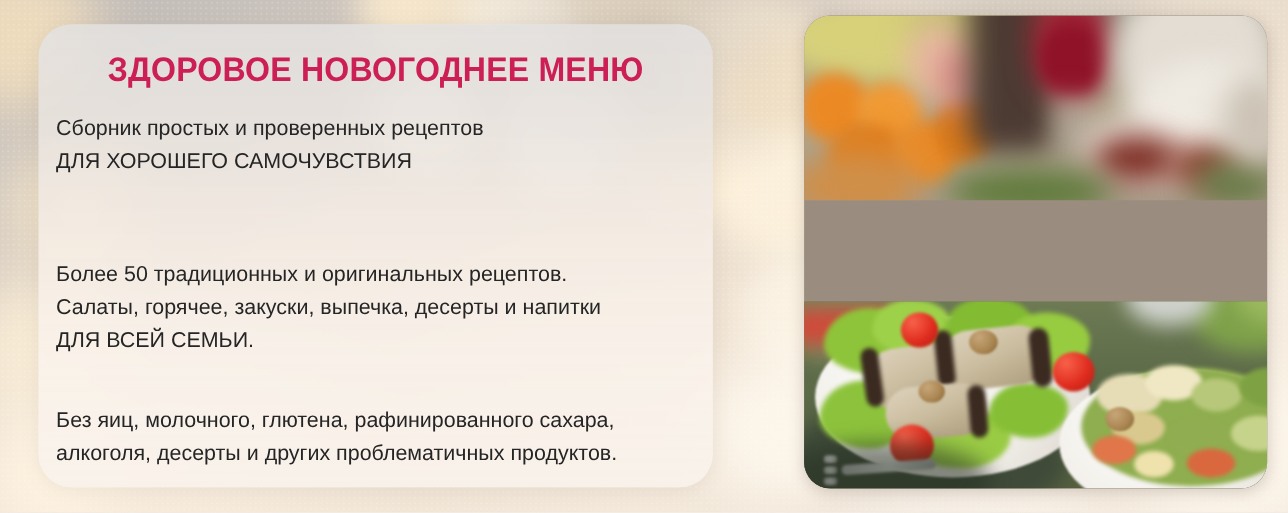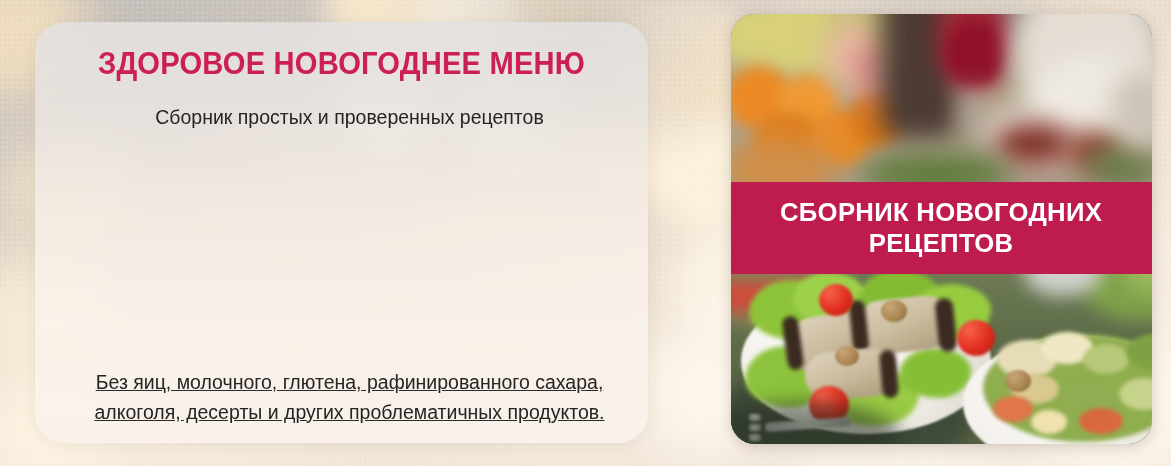--- a/index.html
+++ b/index.html
@@ -95,35 +95,34 @@
     font-weight: 700;
     letter-spacing: .2px;
     color: #cc1f55;
     white-space: nowrap;
     transform: scaleX(.94);
   }
 
   .body-block {
     position: absolute;
     left: 16px; right: 0;
-    text-align: center;
     color: #2a2a2a;
   }
 
   .body-block .ln {
     display: block;
     font-size: 19.5px;
     line-height: 30px;
     white-space: nowrap;
     color: #252525;
   }
 
   .block-1 { top: 80px;  }
   .block-2 { top: 212px; }
-  .block-3 { top: 345px; text-decoration: underline; }
+  .block-3 { top: 345px; }
 
   
   .cover {
     position: absolute;
     left: 731px;
     top: 14px;
     width: 421px;
     height: 430px;
     border-radius: 24px;
     overflow: hidden;
@@ -265,22 +264,28 @@
   <div class="bg-dots"></div>
 </div>
 
 <div class="panel">
   <div class="panel-inner">
 
     <h1 class="headline">ЗДОРОВОЕ НОВОГОДНЕЕ МЕНЮ</h1>
 
     <div class="body-block block-1">
       <span class="ln">Сборник простых и проверенных рецептов</span>
+      <span class="ln">ДЛЯ ХОРОШЕГО САМОЧУВСТВИЯ</span>
     </div>
 
+    <div class="body-block block-2">
+      <span class="ln">Более 50 традиционных и оригинальных рецептов.</span>
+      <span class="ln">Салаты, горячее, закуски, выпечка, десерты и напитки</span>
+      <span class="ln">ДЛЯ ВСЕЙ СЕМЬИ.</span>
+    </div>
 
     <div class="body-block block-3">
       <span class="ln">Без яиц, молочного, глютена, рафинированного сахара,</span>
       <span class="ln">алкоголя, десерты и других проблематичных продуктов.</span>
     </div>
 
   </div>
 </div>
 
 <div class="cover">
@@ -311,26 +316,20 @@
     <div class="blob blobsoft" style="left:255px; top:92px;  width:120px; height:60px; background:#f3eee6;"></div>
 
     <div class="blob blobsoft" style="left:262px; top:108px; width:80px; height:44px; background:#7f3026;"></div>
     <div class="blob blobsoft" style="left:330px; top:118px; width:70px; height:38px; background:#8a3a2a;"></div>
 
     <div class="blob blobsoft" style="left:130px; top:140px; width:150px; height:40px; background:#5e7a3a;"></div>
     <div class="blob blobsoft" style="left:355px; top:130px; width:75px; height:44px; background:#6b7d4a;"></div>
     <div class="blob blobsoft" style="left:380px; top:55px;  width:60px; height:80px; background:#ccc3b6;"></div>
   </div>
 
-  <div class="cover-band">
-    <div class="cover-band-text">
-      <span>СБОРНИК НОВОГОДНИХ</span><br>
-      <span>РЕЦЕПТОВ</span>
-    </div>
-  </div>
 
   <div class="cover-bottom">
 
     <div class="blob blobsoft" style="left:-20px; top:90px;  width:260px; height:110px; background:#3f4a39;"></div>
     <div class="blob blobsoft" style="left:-25px; top:-15px; width:120px; height:70px;  background:#7b8a5e;"></div>
 
     <div class="blob blobsoft" style="left:-18px; top:6px;   width:110px; height:34px;  background:#d04a3a; border-radius:40px;"></div>
 
     <div class="plate" style="left:10px; top:14px; width:250px; height:146px;"></div>
 

